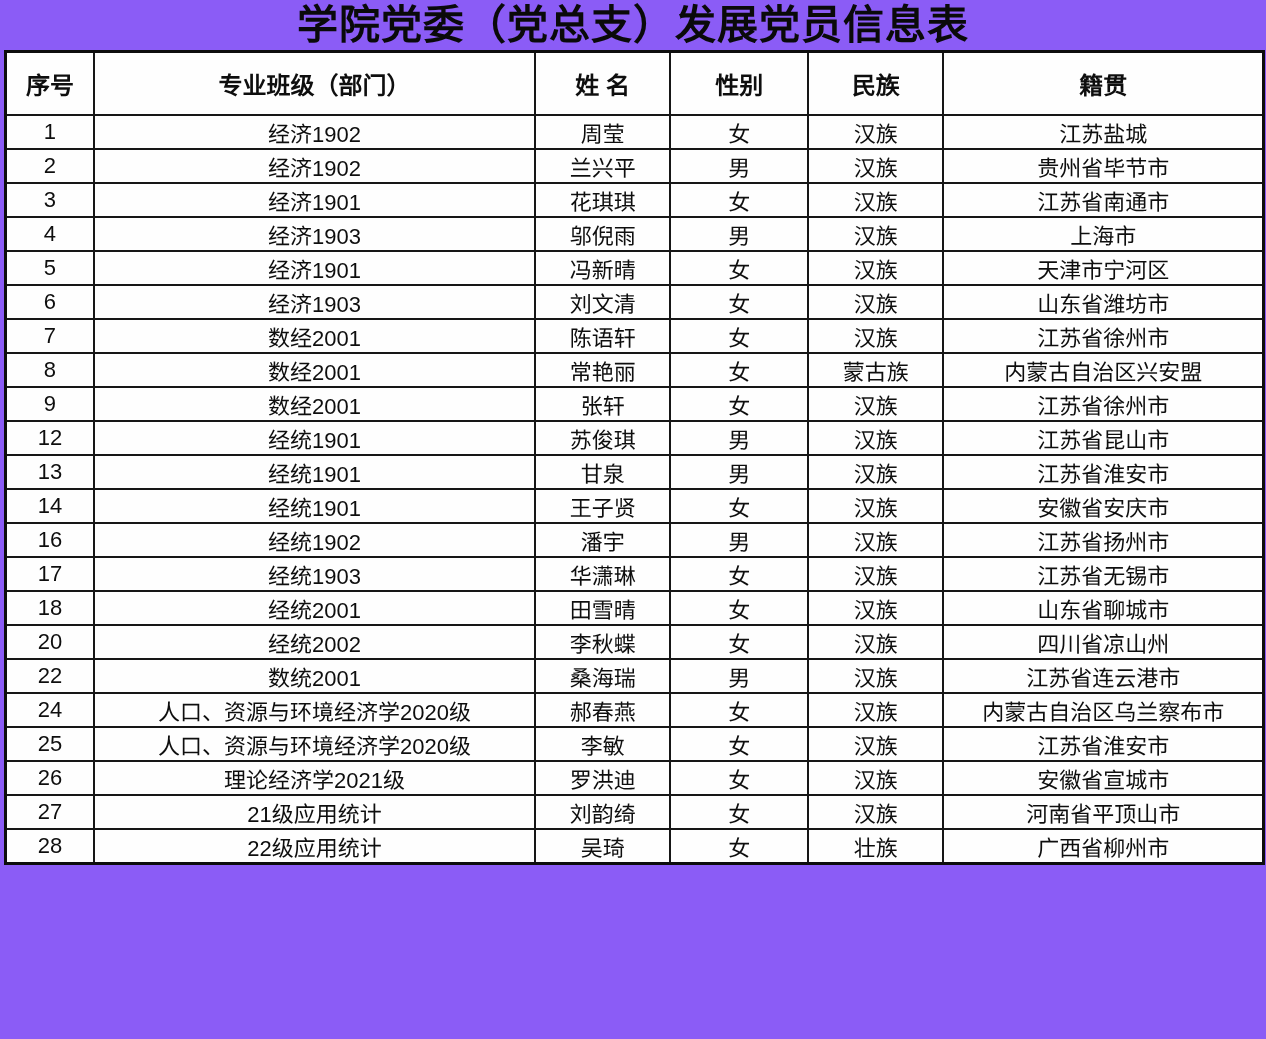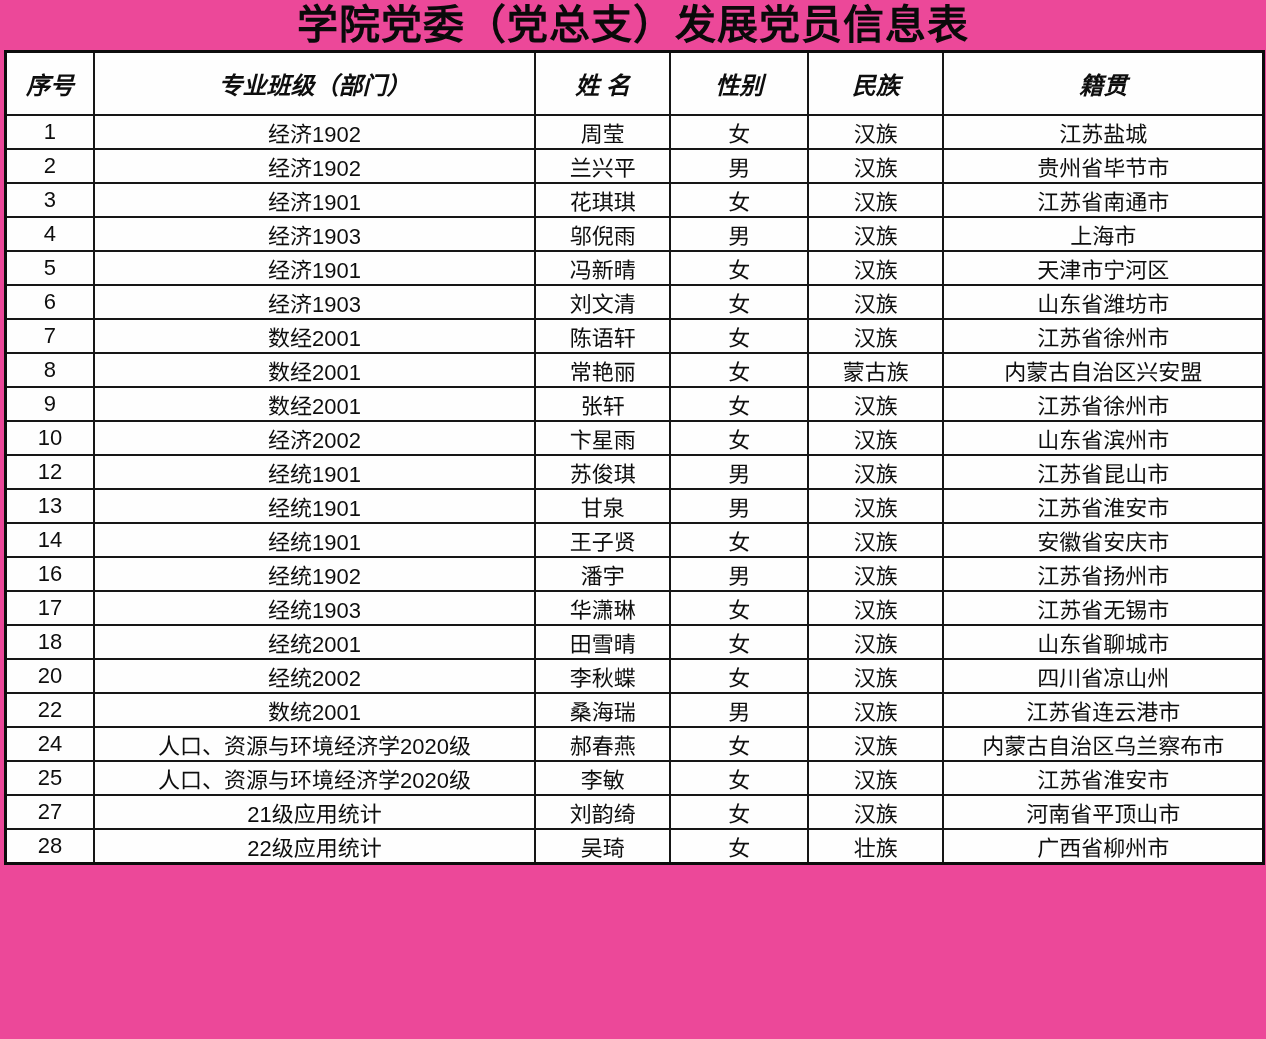--- a/index.html
+++ b/index.html
@@ -8,21 +8,21 @@
     background: #ffffff;
     width: 1266px;
     height: 1039px;
     overflow: hidden;
     font-family: "Liberation Sans", "DejaVu Sans", sans-serif;
     color: #000;
   }
   .page {
     width: 1266px;
     height: 1039px;
-    background: #ec4899;
+    background: #8b5cf6;
     box-sizing: border-box;
   }
   .title {
     height: 50px;
     line-height: 50px;
     text-align: center;
     font-size: 41px;
     font-weight: 700;
     letter-spacing: 1px;
     white-space: nowrap;
@@ -42,21 +42,20 @@
     vertical-align: middle;
     padding: 0 2px;
     overflow: hidden;
     white-space: nowrap;
     color: #0e0e0e;
   }
   table.roster thead tr { height: 63px; }
   table.roster th {
     font-size: 24px;
     font-weight: 700;
-    font-style: italic;
   }
   table.roster tbody tr { height: 31.8px; }
   table.roster td {
     font-size: 22px;
     font-weight: 400;
   }
   
   col.c-idx   { width: 7.03%; }
   col.c-class { width: 35.07%; }
   col.c-name  { width: 10.74%; }
@@ -157,28 +156,20 @@
         </tr>
         <tr>
           <td>9</td>
           <td>数经2001</td>
           <td>张轩</td>
           <td>女</td>
           <td>汉族</td>
           <td>江苏省徐州市</td>
         </tr>
         <tr>
-          <td>10</td>
-          <td>经济2002</td>
-          <td>卞星雨</td>
-          <td>女</td>
-          <td>汉族</td>
-          <td>山东省滨州市</td>
-        </tr>
-        <tr>
           <td>12</td>
           <td>经统1901</td>
           <td>苏俊琪</td>
           <td>男</td>
           <td>汉族</td>
           <td>江苏省昆山市</td>
         </tr>
         <tr>
           <td>13</td>
           <td>经统1901</td>
@@ -245,20 +236,28 @@
         </tr>
         <tr>
           <td>25</td>
           <td>人口、资源与环境经济学2020级</td>
           <td>李敏</td>
           <td>女</td>
           <td>汉族</td>
           <td>江苏省淮安市</td>
         </tr>
         <tr>
+          <td>26</td>
+          <td>理论经济学2021级</td>
+          <td>罗洪迪</td>
+          <td>女</td>
+          <td>汉族</td>
+          <td>安徽省宣城市</td>
+        </tr>
+        <tr>
           <td>27</td>
           <td>21级应用统计</td>
           <td>刘韵绮</td>
           <td>女</td>
           <td>汉族</td>
           <td>河南省平顶山市</td>
         </tr>
         <tr>
           <td>28</td>
           <td>22级应用统计</td>

